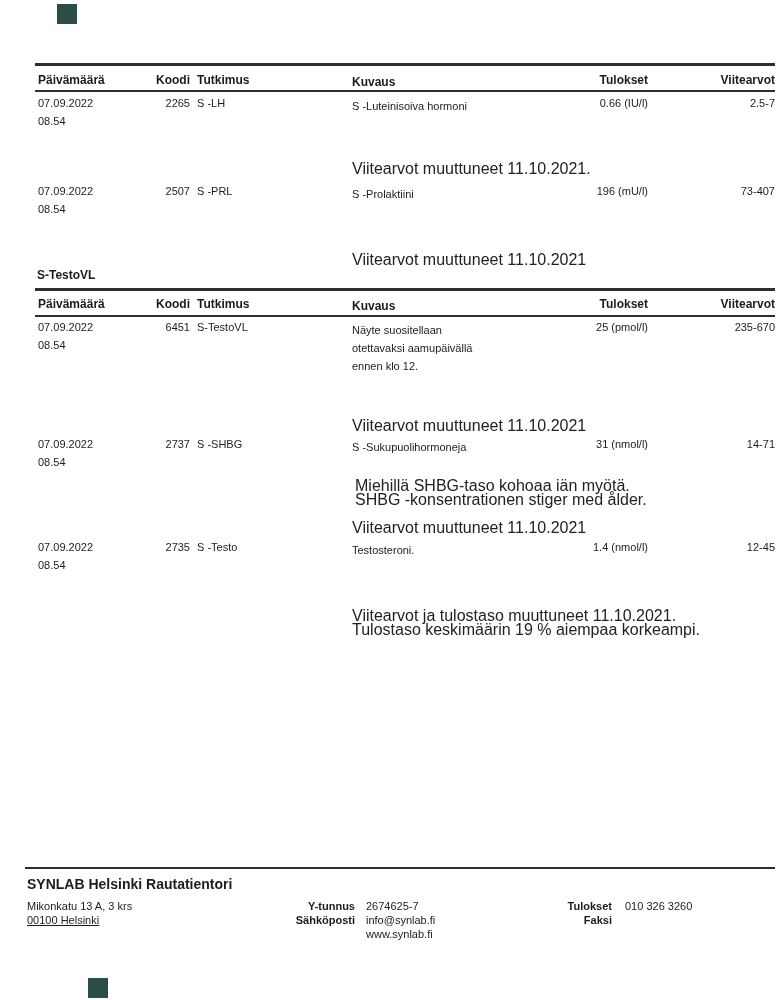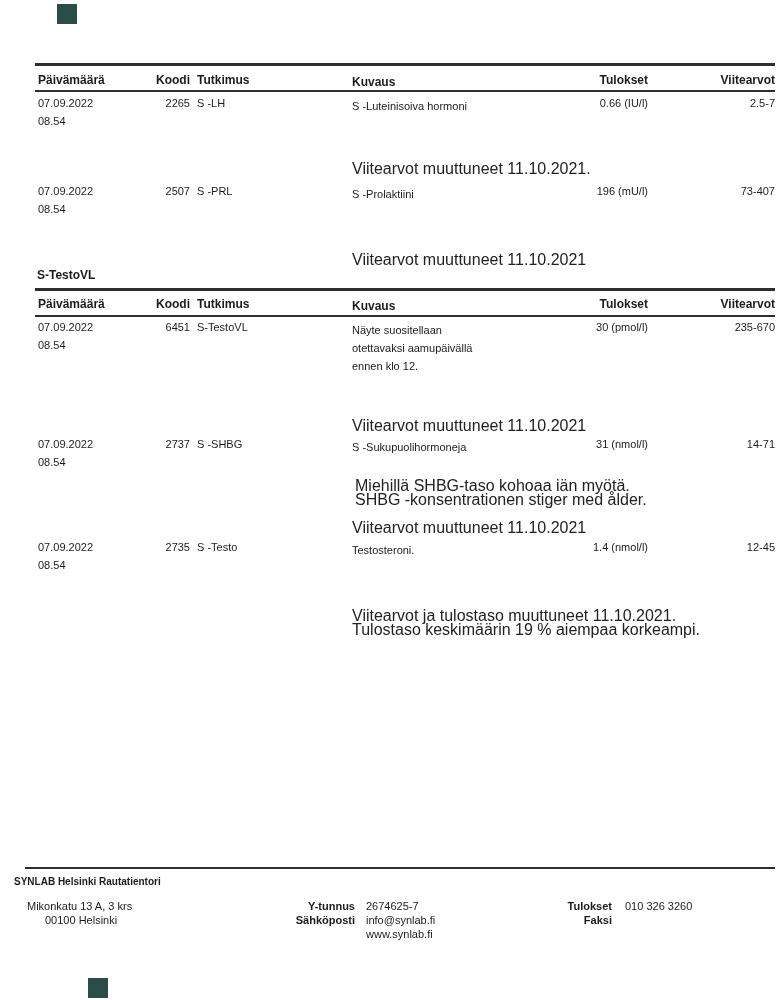--- a/index.html
+++ b/index.html
@@ -29,21 +29,21 @@
   .c-ref    { left:611px; width:127px; text-align:right; }
 
   .hdr { font-weight:bold; font-size:12px; }
   .hdr .c-code { left:105px; width:48px; }
 
   .section-title { position:absolute; left:37px; font-weight:bold; font-size:12px; }
 
   .note { position:absolute; left:352px; font-size:16px; color:#222222; }
   .note.small { left:355px; }
 
-  .footer-company { position:absolute; left:14px; top:876px; font-weight:bold; font-size:10px; }
+  .footer-company { position:absolute; left:27px; top:876px; font-weight:bold; font-size:14px; }
   .f-text  { position:absolute; font-size:11px; }
   .f-label { position:absolute; font-size:11px; font-weight:bold; text-align:right; }
   .f-lab-mid { left:205px; width:150px; }
   .f-val-mid { left:366px; }
   .f-lab-rgt { left:512px; width:100px; }
   .f-val-rgt { left:625px; }
 </style>
 </head>
 <body>
 
@@ -115,21 +115,21 @@
       <span>07.09.2022</span>
       <span class="line2">08.54</span>
     </div>
     <div class="cell c-code">6451</div>
     <div class="cell c-test">S-TestoVL</div>
     <div class="cell c-desc">
       <div>Näyte suositellaan</div>
       <div>otettavaksi aamupäivällä</div>
       <div>ennen klo 12.</div>
     </div>
-    <div class="cell c-result">30 (pmol/l)</div>
+    <div class="cell c-result">25 (pmol/l)</div>
     <div class="cell c-ref">235-670</div>
   </div>
   <div class="note" style="top:417px;">Viitearvot muuttuneet 11.10.2021</div>
 
   <div class="row" style="top:438px;">
     <div class="cell c-date">
       <span>07.09.2022</span>
       <span class="line2">08.54</span>
     </div>
     <div class="cell c-code">2737</div>
@@ -157,21 +157,21 @@
     <div class="cell c-result">1.4 (nmol/l)</div>
     <div class="cell c-ref">12-45</div>
   </div>
   <div class="note" style="top:607px;">Viitearvot ja tulostaso muuttuneet 11.10.2021.</div>
   <div class="note" style="top:621px;">Tulostaso keskimäärin 19 % aiempaa korkeampi.</div>
 
   <div class="rule f-line" style="top:867px;"></div>
 
   <div class="footer-company">SYNLAB Helsinki Rautatientori</div>
   <div class="f-text" style="left:27px; top:900px;">Mikonkatu 13 A, 3 krs</div>
-  <div class="f-text" style="left:45px; top:914px;">00100 Helsinki</div>
+  <div class="f-text" style="left:27px; top:914px;text-decoration:underline;">00100 Helsinki</div>
 
   <div class="f-label f-lab-mid" style="top:900px;">Y-tunnus</div>
   <div class="f-label f-lab-mid" style="top:914px;">Sähköposti</div>
   <div class="f-text f-val-mid" style="top:900px;">2674625-7</div>
   <div class="f-text f-val-mid" style="top:914px;">info@synlab.fi</div>
   <div class="f-text f-val-mid" style="top:928px;">www.synlab.fi</div>
 
   <div class="f-label f-lab-rgt" style="top:900px;">Tulokset</div>
   <div class="f-label f-lab-rgt" style="top:914px;">Faksi</div>
   <div class="f-text f-val-rgt" style="top:900px;">010 326 3260</div>

